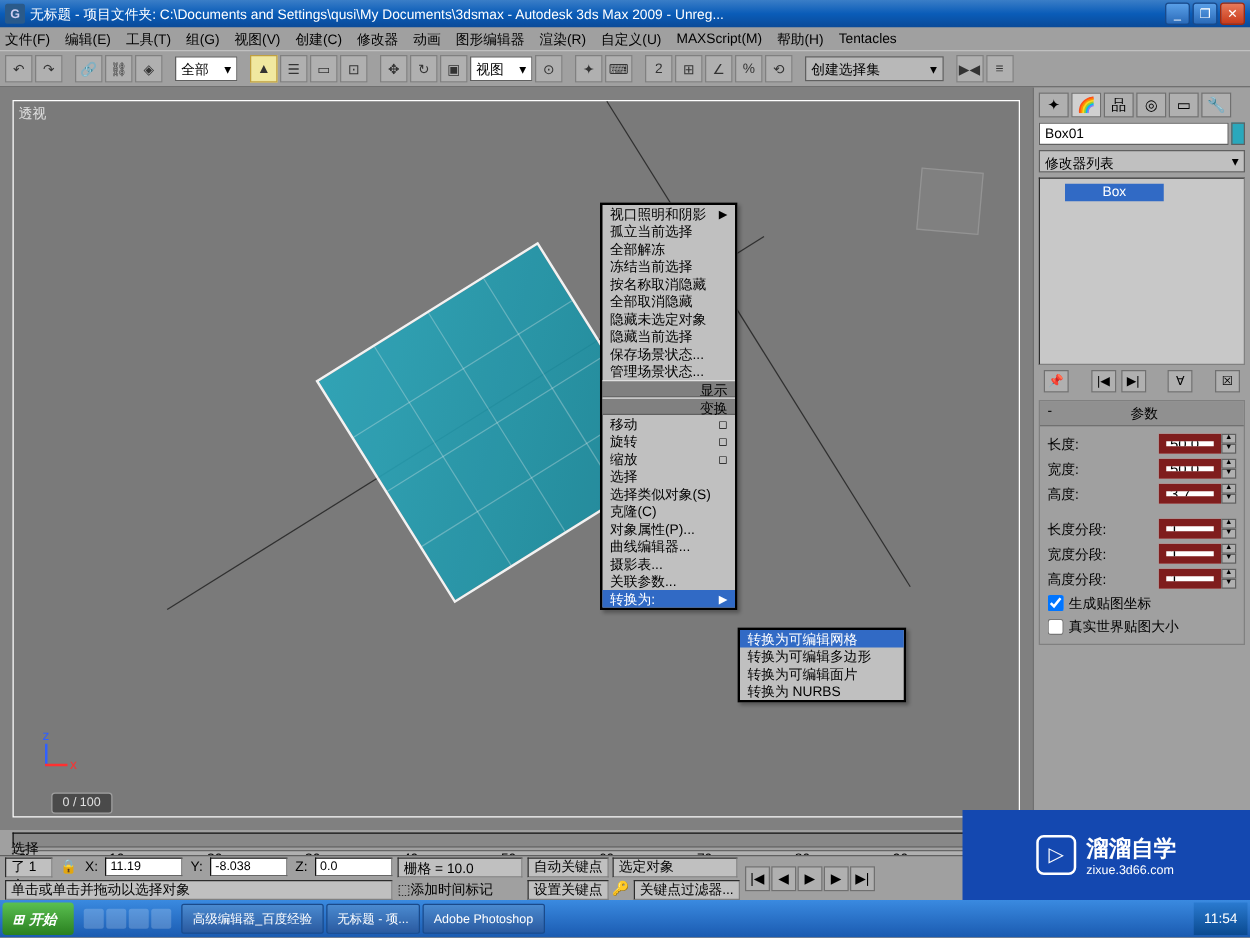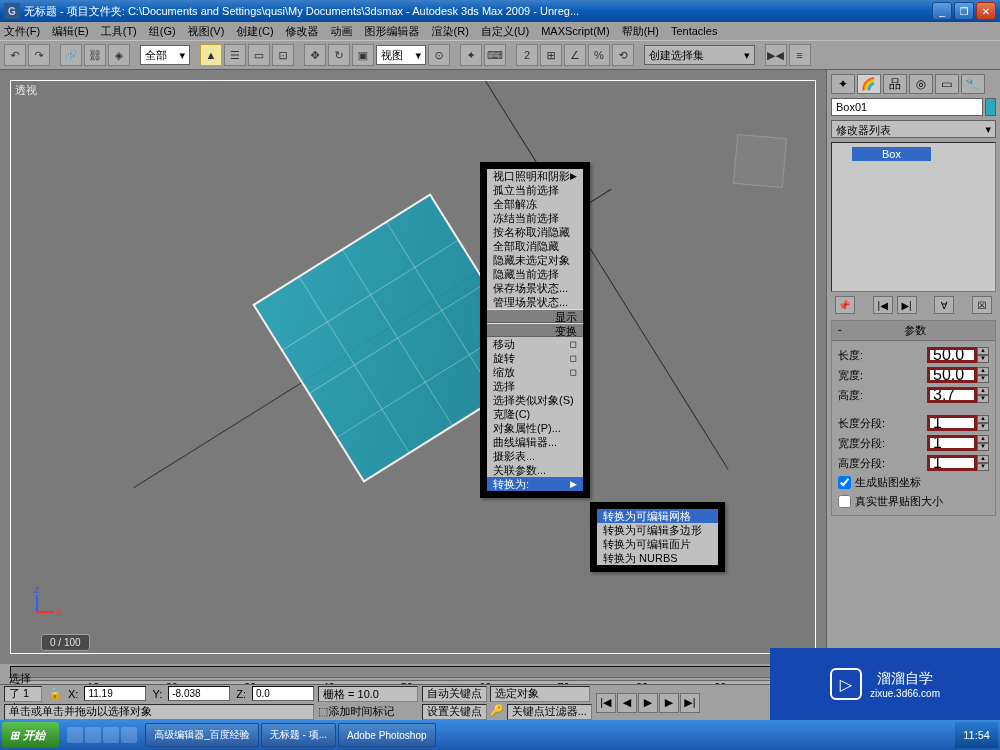--- a/index.html
+++ b/index.html
@@ -35,21 +35,21 @@
 .box-shape { position: absolute; top: 45%; left: 48%; width: 210px; height: 210px; background: linear-gradient(135deg, #2aa8bc 0%, #1a8a9c 100%); border: 2px solid #fff; transform: translate(-50%,-50%) rotate(-32deg); opacity: 0.9; }
 .grid-line-h, .grid-line-v { position: absolute; background: rgba(255,255,255,0.3); }
 .grid-line-h { width: 100%; height: 1px; }
 .grid-line-v { height: 100%; width: 1px; }
 .diag-line { position: absolute; background: #303030; }
 .diag1 { top: 0; left: 59%; width: 1px; height: 80%; transform: rotate(-32deg); transform-origin: top; }
 .diag2 { top: 45%; left: 10%; width: 70%; height: 1px; transform: rotate(-32deg); }
 
 .corner-cube { position: absolute; top: 55px; right: 30px; width: 50px; height: 50px; border: 1px solid #d0d0d0; transform: rotate(5deg); opacity: 0.3; background: #909090; }
 
-.ctx-menu { position: absolute; background: #c0c0c0; border: 7px solid #000000; box-shadow: 2px 2px 3px rgba(0,0,0,0.3); }
+.ctx-menu { position: absolute; background: #c0c0c0; border: 2px solid #000000; box-shadow: 2px 2px 3px rgba(0,0,0,0.3); }
 .ctx-menu.main { top: 162px; left: 480px; width: 110px; }
 .ctx-menu.sub { top: 502px; left: 590px; width: 135px; }
 .ctx-item { padding: 0px 6px; height: 14px; display: flex; align-items: center; justify-content: space-between; font-size: 11px; cursor: default; }
 .ctx-item.hover { background: #316ac5; color: white; }
 .ctx-header { background: #808080; color: #000; text-align: right; padding: 0 6px; height: 14px; font-size: 11px; border-top: 1px solid #e0e0e0; border-bottom: 1px solid #606060; }
 .ctx-arrow { font-size: 9px; }
 
 .side-panel { position: absolute; top: 70px; right: 0; width: 174px; bottom: 86px; background: #a0a0a0; border-left: 1px solid #606060; padding: 4px; }
 .tab-row { display: flex; gap: 2px; margin-bottom: 4px; }
 .tab-btn { width: 24px; height: 20px; background: #b0b0b0; border: 1px solid #707070; display: flex; align-items: center; justify-content: center; font-size: 12px; }
@@ -62,21 +62,21 @@
 .mod-stack-item { background: #316ac5; color: white; padding: 1px 30px; display: inline-block; margin-left: 16px; }
 .stack-btns { display: flex; gap: 2px; margin-top: 4px; justify-content: space-between; padding: 0 4px; }
 .stack-btn { width: 20px; height: 18px; background: #b0b0b0; border: 1px solid #707070; display:flex; align-items:center; justify-content:center; font-size:10px; }
 
 .rollout { margin-top: 6px; border: 1px solid #808080; }
 .rollout-head { background: #909090; padding: 2px 6px; text-align: center; border-bottom: 1px solid #707070; }
 .rollout-body { padding: 6px; }
 .param-row { display: flex; align-items: center; justify-content: flex-end; margin-bottom: 4px; gap: 4px; }
 .param-label { flex: 1; text-align: left; }
 .param-spin { display: flex; }
-.param-val { width: 50px; background: white; border: 3px solid #7f1d1d; padding: 1px 3px; height: 16px; font-size: 16px; }
+.param-val { width: 50px; background: white; border: 6px solid #7f1d1d; padding: 1px 3px; height: 16px; font-size: 12px; }
 .param-arrows { display: flex; flex-direction: column; width: 12px; }
 .param-arrows span { height: 8px; background: #b0b0b0; border: 1px solid #606060; font-size: 6px; text-align: center; line-height: 5px; }
 .check-row { display: flex; align-items: center; gap: 4px; margin-top: 4px; }
 
 .timeline-area { position: absolute; bottom: 56px; left: 0; right: 174px; height: 30px; background: #a0a0a0; }
 .time-slider { height: 12px; background: #888; border: 1px inset #666; margin: 2px 10px; }
 .time-ruler { height: 14px; background: #b0b0b0; margin: 0 10px; border: 1px solid #666; font-size: 8px; display: flex; justify-content: space-between; padding: 0 4px; }
 
 .status-area { position: absolute; bottom: 30px; left: 0; right: 0; height: 36px; background: #a0a0a0; border-top: 1px solid #606060; display: flex; align-items: center; padding: 0 4px; gap: 4px; font-size: 10px; }
 .status-box { background: #c0c0c0; border: 1px inset #808080; padding: 2px 4px; height: 16px; display: flex; align-items: center; }
@@ -86,21 +86,21 @@
 .play-btns { display: flex; gap: 1px; }
 .play-btn { width: 20px; height: 20px; background: #b0b0b0; border: 1px solid #707070; display:flex; align-items:center; justify-content:center; }
 
 .taskbar { position: absolute; bottom: 0; left: 0; right: 0; height: 30px; background: linear-gradient(to bottom, #3a8ae0, #1a5ab0); display: flex; align-items: center; padding: 0 2px; gap: 4px; }
 .start-btn { height: 26px; background: linear-gradient(to bottom, #5ac050, #2a8020); border-radius: 3px; padding: 0 14px 0 8px; color: white; font-weight: bold; font-style: italic; display: flex; align-items: center; gap: 4px; }
 .task-item { height: 24px; background: linear-gradient(to bottom, #4a8ad0, #2a5aa0); border: 1px solid #1a4a8a; border-radius: 2px; padding: 0 8px; color: white; display: flex; align-items: center; gap: 4px; font-size: 10px; max-width: 140px; overflow: hidden; white-space: nowrap; }
 .tray { margin-left: auto; height: 26px; background: linear-gradient(to bottom, #2a7ad0, #0a4a90); padding: 0 8px; color: white; display: flex; align-items: center; gap: 6px; font-size: 10px; }
 .watermark { position: absolute; bottom: 30px; right: 0; width: 230px; height: 72px; background: #1448b0; color: white; display: flex; align-items: center; justify-content: center; gap: 8px; }
 .watermark .logo-icon { width: 32px; height: 32px; border: 2px solid white; border-radius: 6px; display:flex; align-items:center; justify-content:center; font-size: 16px; }
 .watermark .brand { display: flex; flex-direction: column; }
-.watermark .brand .b1 { font-size: 14px; font-weight: normal; text-align: center; }
+.watermark .brand .b1 { font-size: 18px; font-weight: bold; text-align: center; }
 .watermark .brand .b2 { font-size: 10px; }
 
 .ql { display:flex; gap:2px; padding:0 4px; }
 .ql-icon { width:16px; height:16px; background:rgba(255,255,255,0.2); border-radius:2px; }
 </style>
 </head>
 <body>
 
 <div class="titlebar">
   <div class="app-icon">G</div>

